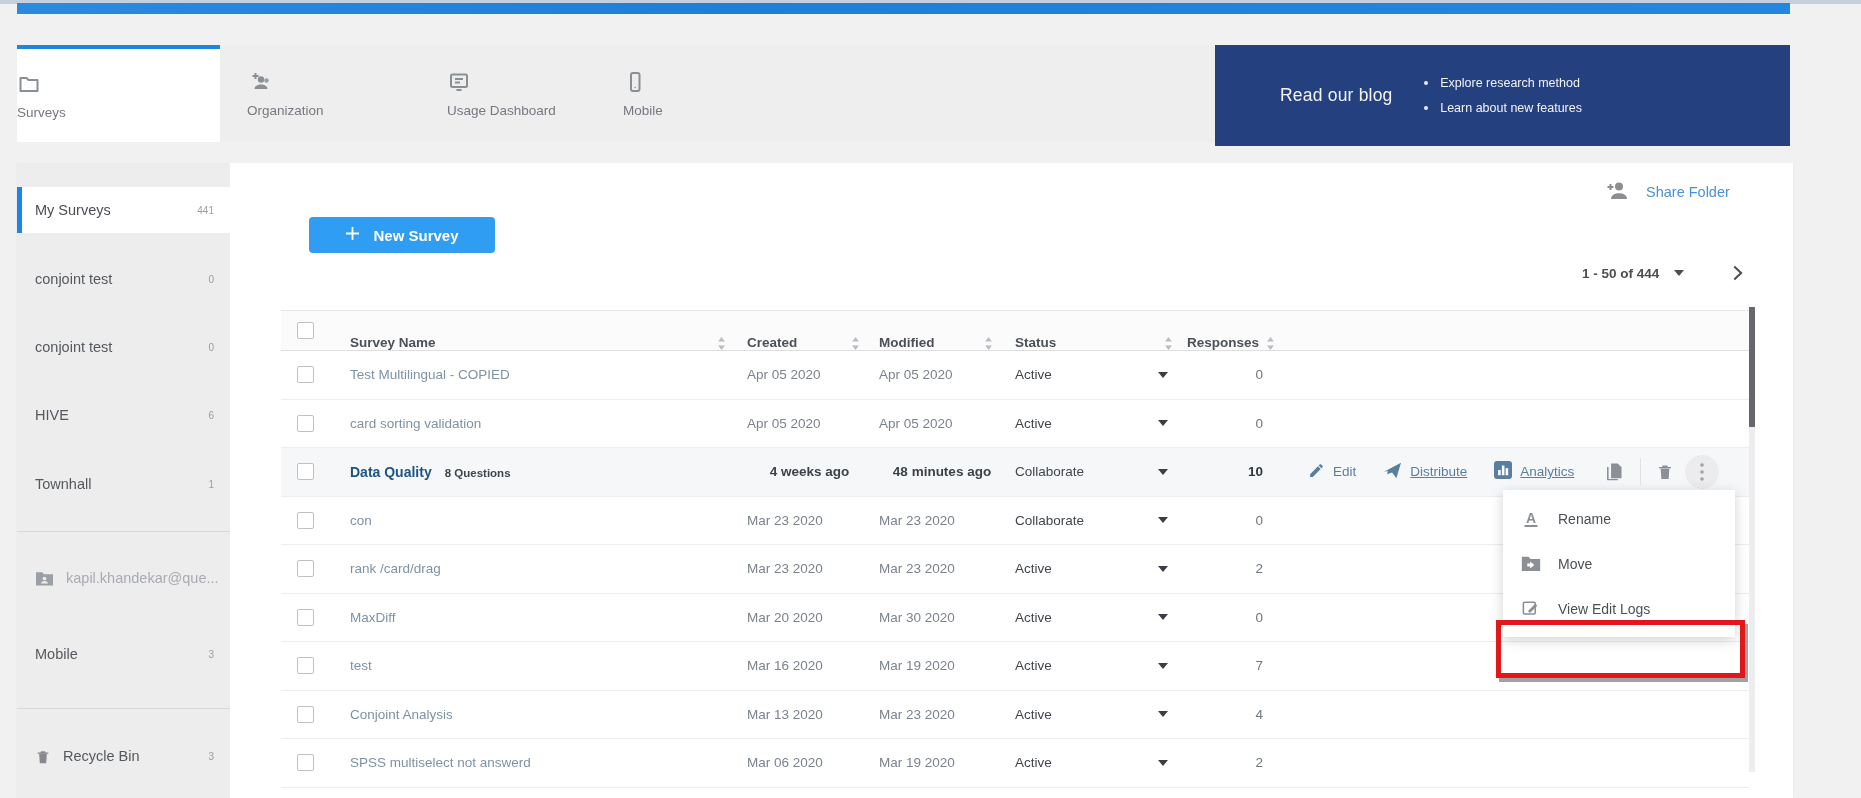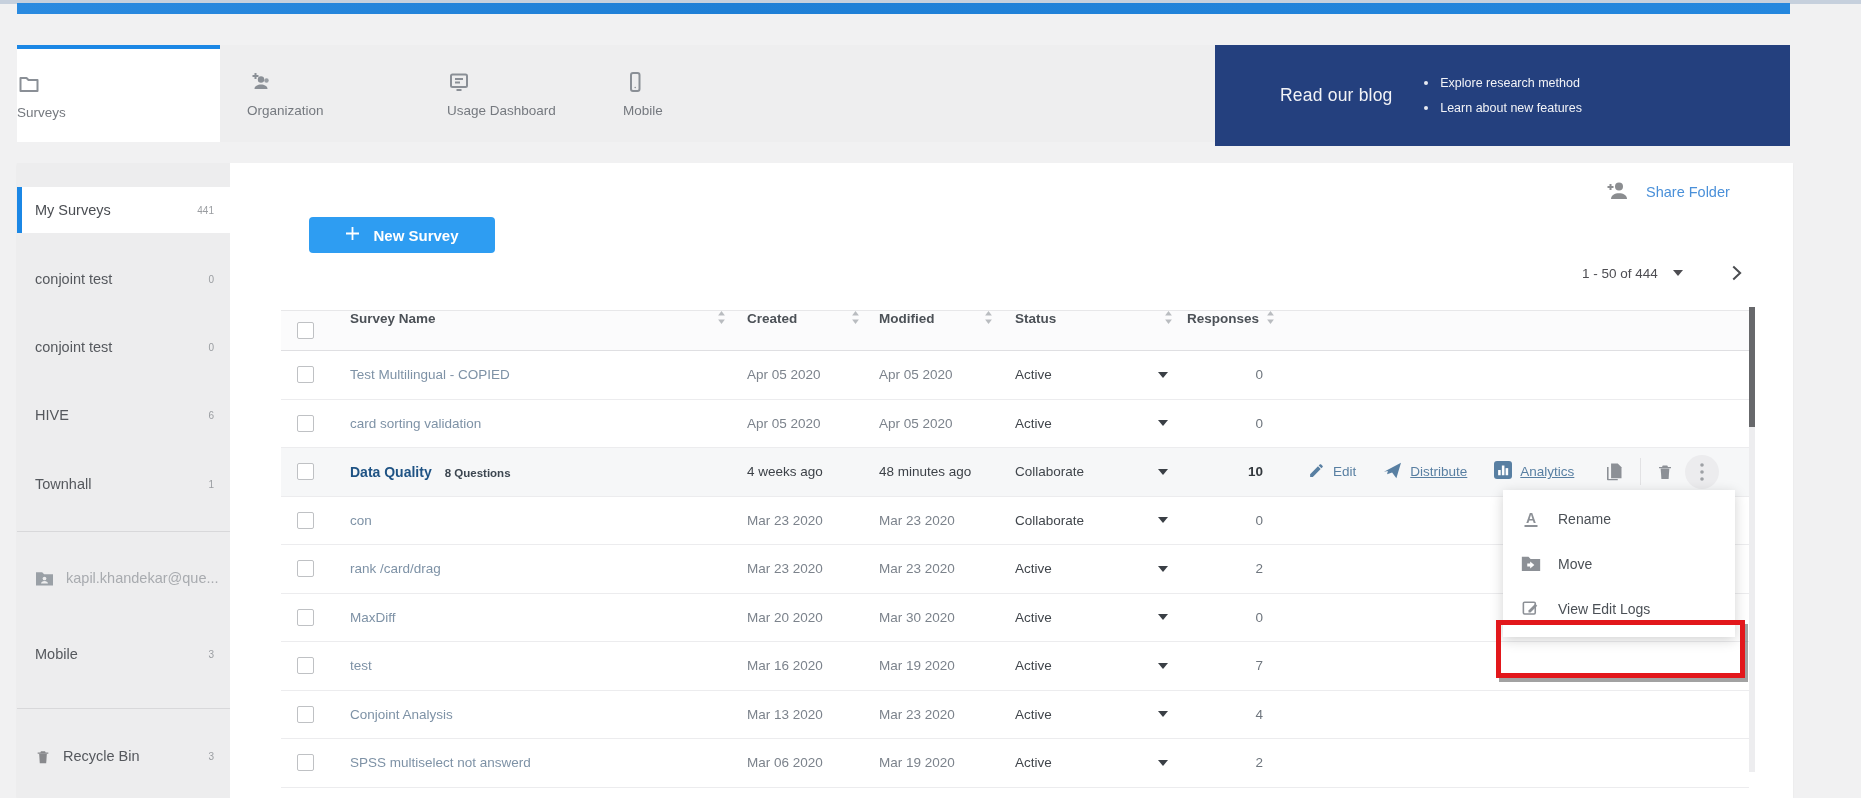--- a/index.html
+++ b/index.html
@@ -56,45 +56,45 @@
   
   .share-folder { position:absolute; left:1605px; top:180px; display:flex; align-items:center;
                   gap:16px; cursor:pointer; }
   .share-folder .sf-label { font-size:14.5px; color:#4a90d9; }
   .new-survey { position:absolute; left:280px; top:217px; width:186px; height:36px;
                 background:#2e9df2; border:none; border-radius:4px; color:#fff;
                 display:flex; align-items:center; justify-content:center; gap:13px;
                 font-size:15px; font-weight:bold; cursor:pointer;
                 font-family:"Liberation Sans","DejaVu Sans",sans-serif;margin-left:29px; }
   .pagination { position:absolute; left:1582px; top:262px; display:flex; align-items:center;
-                font-size:13.5px; color:#4d4d52; }
+                font-size:13.5px; color:#4d4d52;font-weight:bold; }
   .pg-caret { margin-left:15px; width:0; height:0; border-left:5px solid transparent;
               border-right:5px solid transparent; border-top:6px solid #4d4d52; cursor:pointer; }
   .pg-next { margin-left:42px; cursor:pointer; display:flex; }
   
   .table { position:absolute; left:281px; top:310px; width:1468px; }
   .thead, .trow { display:grid; grid-template-columns:49px 410px 132px 133px 180px 94px 1fr;
                   align-items:center; }
   .thead { height:41px; background:#fbfbfc; border-top:1px solid #e7e7e9;
            border-bottom:1px solid #dfdfe2; font-size:13.5px; font-weight:bold; color:#4c5157; }
-  .hc { display:flex; align-items:flex-start; justify-content:space-between; height:100%; cursor:pointer; }
+  .hc { display:flex; align-items:flex-end; justify-content:space-between; height:100%; cursor:pointer; }
   .hc-name { padding:0 14px 0 20px; }
   .hc-date { padding:0 12px 0 7px; }
   .hc-status { padding:0 12px 0 10px; }
   .hc-resp { justify-content:flex-end; gap:7px; padding-right:4px; }
   .trow { height:48.5px; border-bottom:1px solid #ececee; font-size:13.5px; background:#fff; }
   .trow.hl { background:#f6f7f8; }
   .cbwrap { display:flex; justify-content:center; }
   .cb { width:17px; height:17px; border:1px solid #bfc1c4; border-radius:2px; background:#fff; cursor:pointer; }
   .sname-cell { padding-left:20px; display:flex; align-items:baseline; gap:13px; overflow:hidden; }
   .sname { color:#7e92a6; text-decoration:none; cursor:pointer; white-space:nowrap; }
   .trow.hl .sname { color:#1f5384; font-weight:bold; font-size:14px; }
   .qbadge { font-size:11.5px; font-weight:bold; color:#3c4650; }
   .cdate { padding-left:7px; color:#7c838c; }
-  .trow.hl .cdate { color:#3d4248; font-weight:normal; }
+  .trow.hl .cdate { color:#3d4248; font-weight:bold;text-align:center; }
   .cstatus { display:flex; align-items:center; justify-content:space-between;
              padding:0 17px 0 10px; color:#41464c; cursor:pointer; }
   .st-caret { width:0; height:0; border-left:5px solid transparent; border-right:5px solid transparent;
               border-top:6px solid #3a3f45; }
   .cresp { text-align:right; padding-right:16px; color:#6f767e; }
   .trow.hl .cresp { color:#33383d; font-weight:bold; }
   
   .actions { display:flex; align-items:center; padding-left:29px; height:100%; }
   .act { display:flex; align-items:center; gap:8px; color:#587fa2; font-size:13.5px; cursor:pointer; }
   .act + .act { margin-left:27px;text-decoration:underline; }

